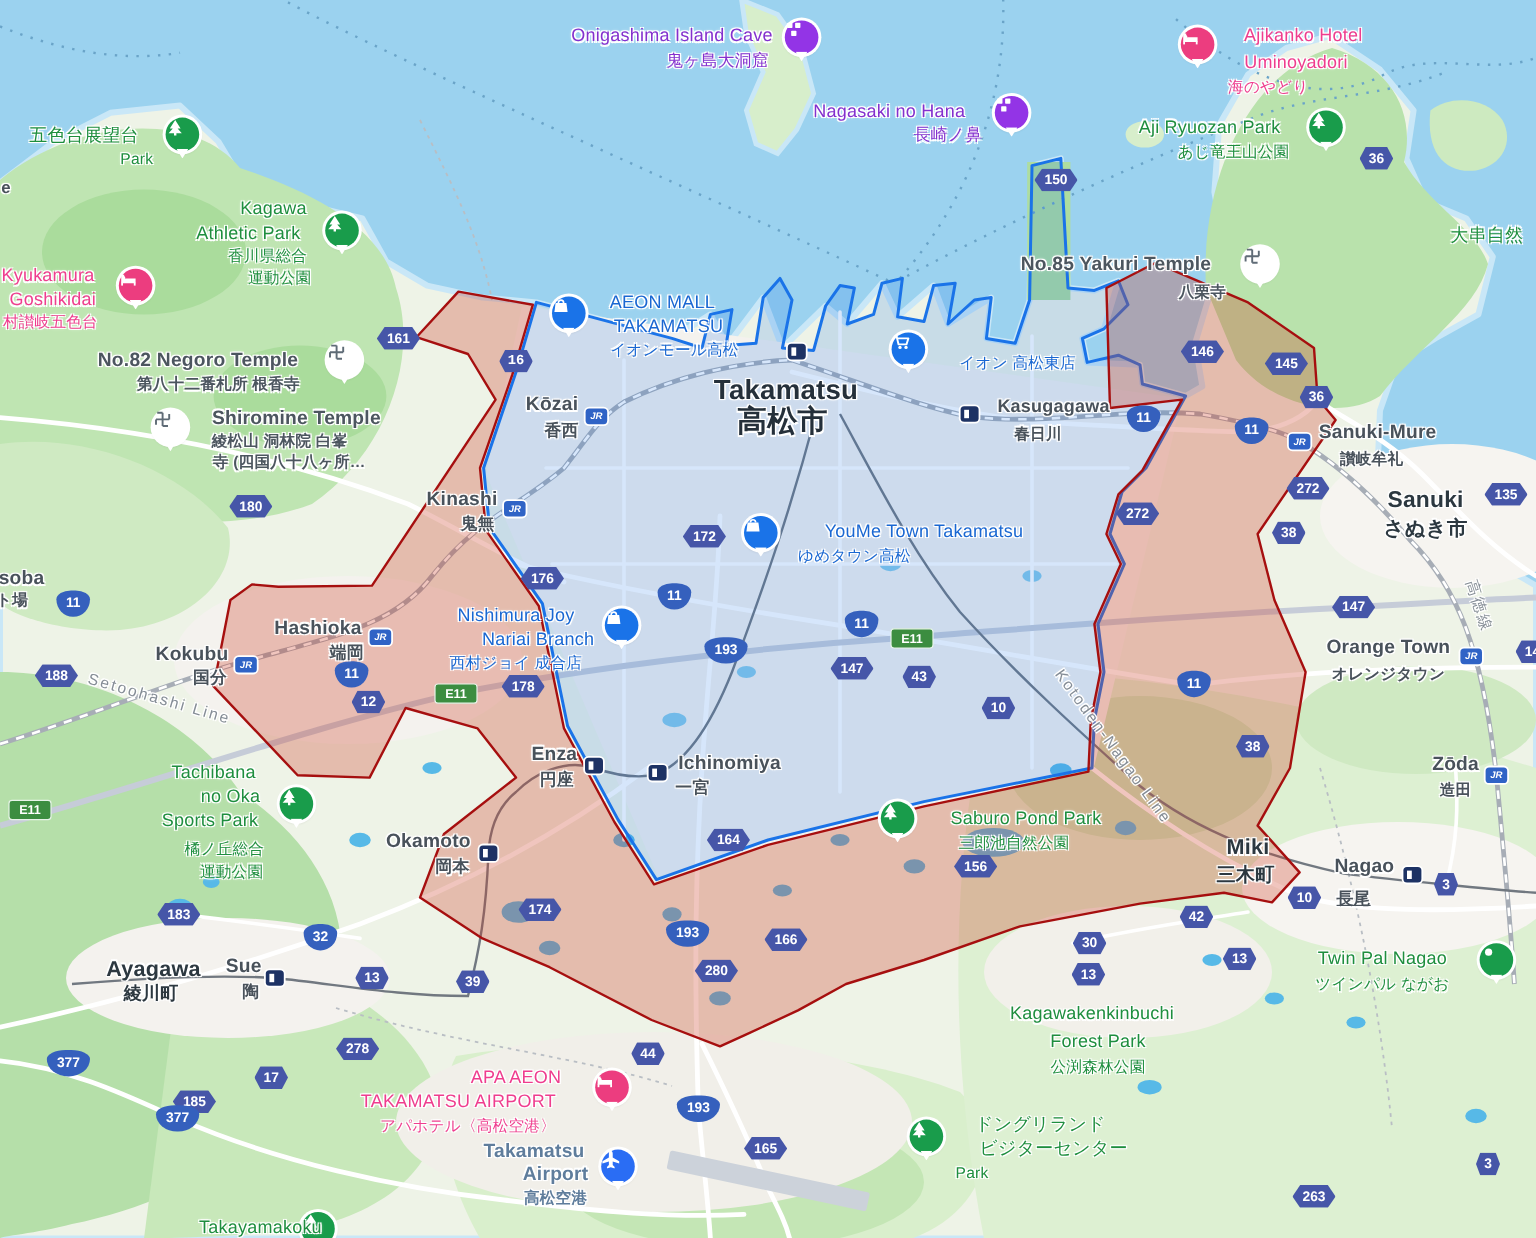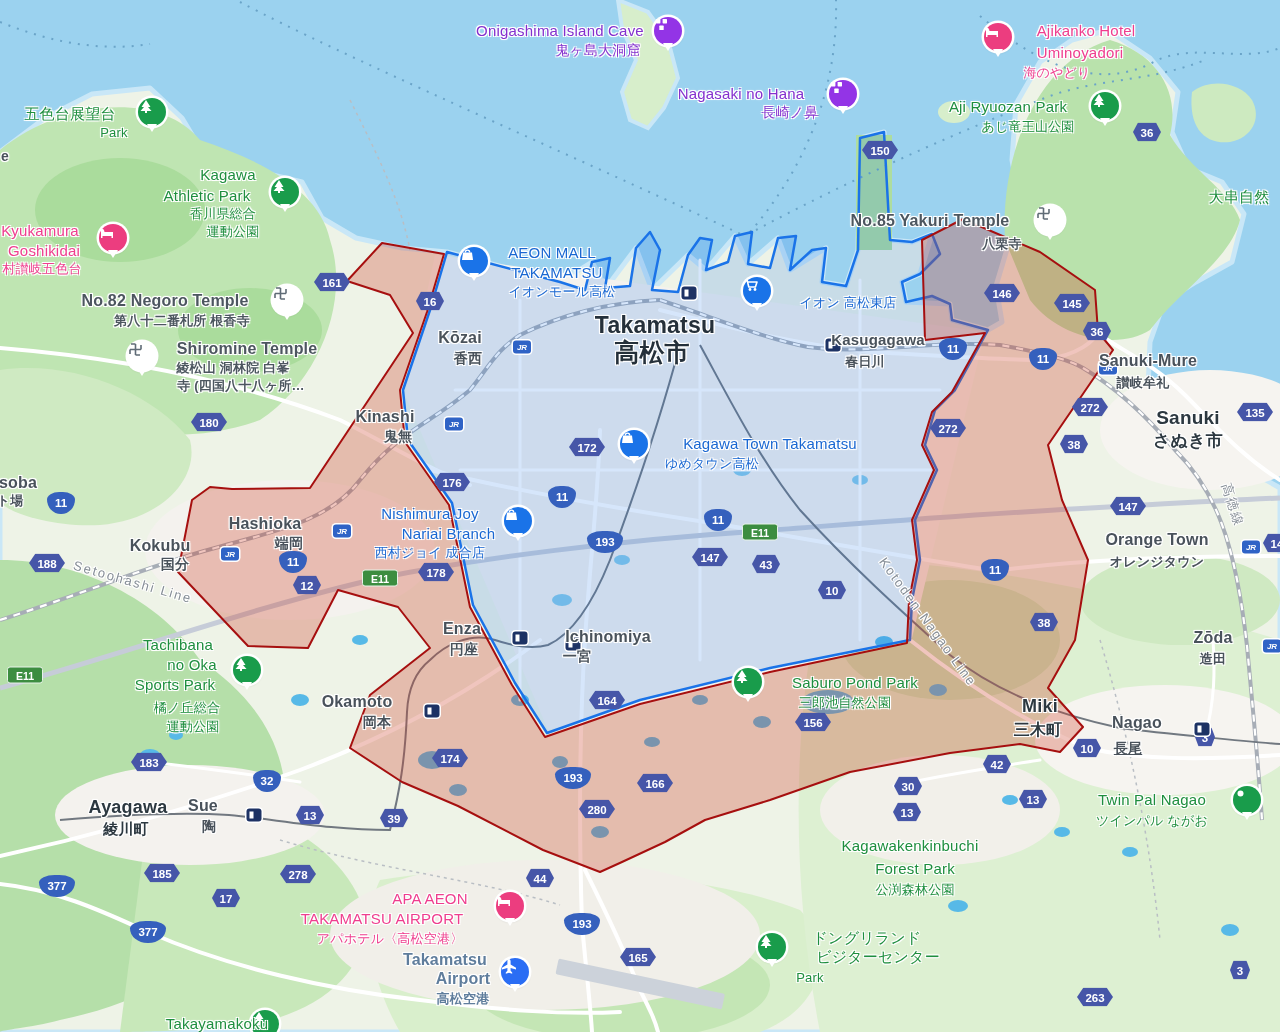--- a/index.html
+++ b/index.html
@@ -17,21 +17,21 @@
   .attraction{color:#8430ce;}
   .hotel{color:#ef3d8e;}
   .shop{color:#1967d2;}
   .transit{color:#5f7d9c;font-weight:600;}
   .rail{color:#858d96;font-weight:500;letter-spacing:2px;}
   .shield{position:absolute;transform:translate(-50%,-50%);display:flex;align-items:center;justify-content:center;
           color:#fff;font-weight:bold;font-size:11.5px;height:19px;box-sizing:border-box;padding:0 3px;}
   .hex{background:#4656a8;clip-path:polygon(18% 0,82% 0,100% 50%,82% 100%,18% 100%,0 50%);}
   .oni{background:#3560bd;height:22px;border-radius:46% 46% 52% 52%/36% 36% 70% 70%;}
   .exp{background:#3c8d40;border-radius:3px;height:17px;font-size:10.5px;border:1px solid #e7f3e8;}
-  .st{position:absolute;transform:translate(-50%,-50%);border-radius:3px;box-shadow:0 0 0 1.5px #fff;margin-left:25px;}
+  .st{position:absolute;transform:translate(-50%,-50%);border-radius:3px;box-shadow:0 0 0 1.5px #fff;}
   .st.jr{width:18px;height:13px;background:#2f63c6;color:#fff;font-size:8px;font-weight:bold;
          display:flex;align-items:center;justify-content:center;font-style:italic;}
   .st.tram{width:15px;height:13px;background:#1d3264;}
   .st.tram::before{content:"";position:absolute;left:3px;top:3px;width:4px;height:7px;background:#fff;}
   .pin{position:absolute;transform:translate(-50%,-100%);width:28px;height:34px;}
   .pin .disc{position:absolute;left:0;top:0;width:28px;height:28px;border-radius:50%;
              background:var(--c);box-shadow:0 0 0 2.5px #fff,0 1px 3px rgba(0,0,0,.4);
              display:flex;align-items:center;justify-content:center;}
   .pin .tail{position:absolute;left:50%;bottom:0;width:10px;height:8px;transform:translateX(-50%);
              background:#fff;clip-path:polygon(0 0,100% 0,50% 100%);}
@@ -164,21 +164,21 @@
       <path d="M0,22 C50,42 100,52 150,44"></path>
     </g>
 
     <g id="zones">
         <path d="M447,252L560,282L585,290L592,262L610,258L605,288L630,286L636,248L650,232L660,250L652,290L678,292L688,255L700,238L712,240L706,270L728,262L735,236L752,232L748,264L770,268L778,238L796,236L790,270L812,250L826,248L822,282L846,286L858,250L860,138L884,132L890,240L912,242L932,234L940,254L920,274L902,282L906,302L932,296L950,304L952,320L988,330L955,390L935,410L925,445L937,470L915,520L920,560L912,600L910,640L770,668L640,700L547,733L515,683L473,605L452,503L408,440L403,390L430,310Z" fill="rgba(30,115,232,0.18)" stroke="#1a73e8" stroke-width="2.5" stroke-linejoin="round"></path>
         <path d="M382,243L444,254L427,312L400,390L405,442L449,505L470,607L512,685L545,737L640,704L770,672L907,643L909,600L917,560L912,520L934,470L922,445L932,412L952,392L985,333L925,340L922,240L963,219L1040,252L1095,290L1098,332L1113,350L1048,445L1062,500L1088,560L1075,640L1048,688L1083,727L1060,752L1020,744L950,753L850,772L770,800L705,820L665,842L622,862L600,872L543,850L458,806L402,782L350,748L370,695L430,648L398,607L338,590L308,648L248,646L178,572L192,500L210,487L232,489L310,488L413,333L390,295L347,281Z" fill="rgba(204,62,40,0.30)" stroke="#a60f0f" stroke-width="2" stroke-linejoin="round"></path>
       </g>
   </svg>
   <div id="overlay">
       <div class="shield hex" style="left: 332px; top: 282px; min-width: 36px;">161</div>
-      <div class="shield hex" style="left: 430px; top: 301px; min-width: 28px;">16</div>
+      <div class="shield hex" style="left: 430px; top: 301px; min-width: 28px; font-family: Liberation Mono, monospace;">16</div>
       <div class="shield hex" style="left: 209px; top: 422px; min-width: 36px;">180</div>
       <div class="shield hex" style="left: 47px; top: 563px; min-width: 36px;">188</div>
       <div class="shield oni" style="left: 61px; top: 503px; min-width: 28px;">11</div>
       <div class="shield exp" style="left: 25px; top: 675px; min-width: 36px;">E11</div>
       <div class="shield oni" style="left: 293px; top: 562px; min-width: 28px;">11</div>
       <div class="shield hex" style="left: 307px; top: 585px; min-width: 28px;">12</div>
       <div class="shield exp" style="left: 380px; top: 578px; min-width: 36px;">E11</div>
       <div class="shield hex" style="left: 452px; top: 482px; min-width: 36px;">176</div>
       <div class="shield hex" style="left: 436px; top: 572px; min-width: 36px;">178</div>
       <div class="shield hex" style="left: 587px; top: 447px; min-width: 36px;">172</div>
@@ -198,21 +198,21 @@
       <div class="shield hex" style="left: 394px; top: 818px; min-width: 28px;">39</div>
       <div class="shield hex" style="left: 540px; top: 878px; min-width: 28px;">44</div>
       <div class="shield oni" style="left: 573px; top: 778px; min-width: 36px;">193</div>
       <div class="shield hex" style="left: 597px; top: 809px; min-width: 36px;">280</div>
       <div class="shield hex" style="left: 655px; top: 783px; min-width: 36px;">166</div>
       <div class="shield oni" style="left: 582px; top: 924px; min-width: 36px;">193</div>
       <div class="shield hex" style="left: 638px; top: 957px; min-width: 36px;">165</div>
       <div class="shield hex" style="left: 149px; top: 762px; min-width: 36px;">183</div>
       <div class="shield oni" style="left: 267px; top: 781px; min-width: 28px;">32</div>
       <div class="shield hex" style="left: 310px; top: 815px; min-width: 28px;">13</div>
-      <div class="shield hex" style="left: 162px; top: 873px; min-width: 36px; text-align: center;">185</div>
+      <div class="shield hex" style="left: 162px; top: 918px; min-width: 36px; text-align: center;">185</div>
       <div class="shield oni" style="left: 57px; top: 886px; min-width: 36px;">377</div>
       <div class="shield hex" style="left: 298px; top: 874px; min-width: 36px;">278</div>
       <div class="shield hex" style="left: 226px; top: 898px; min-width: 28px;">17</div>
       <div class="shield oni" style="left: 148px; top: 932px; min-width: 36px;">377</div>
       <div class="shield hex" style="left: 880px; top: 150px; min-width: 36px;">150</div>
       <div class="shield hex" style="left: 1147px; top: 132px; min-width: 28px;">36</div>
       <div class="shield hex" style="left: 1002px; top: 293px; min-width: 36px;">146</div>
       <div class="shield hex" style="left: 1072px; top: 303px; min-width: 36px;">145</div>
       <div class="shield hex" style="left: 1097px; top: 331px; min-width: 28px;">36</div>
       <div class="shield oni" style="left: 953px; top: 349px; min-width: 28px;">11</div>
@@ -462,21 +462,21 @@
       <div class="lbl shop" style="left: 552px; top: 252px; font-size: 15px;">AEON MALL</div>
       <div class="lbl shop" style="left: 557px; top: 272px; font-size: 15px;">TAKAMATSU</div>
       <div class="lbl shop" style="left: 562px; top: 291px; font-size: 13px;">イオンモール高松</div>
       <div class="lbl city" style="left: 655px; top: 325px; font-size: 23px;">Takamatsu</div>
       <div class="lbl city" style="left: 652px; top: 352px; font-size: 25px;">高松市</div>
       <div class="lbl town" style="left: 460px; top: 338px; font-size: 16px;">Kōzai</div>
       <div class="lbl town" style="left: 468px; top: 358px; font-size: 14px;">香西</div>
       <div class="lbl shop" style="left: 848px; top: 302px; font-size: 13px;">イオン 高松東店</div>
       <div class="lbl town" style="left: 878px; top: 339px; font-size: 15px;">Kasugagawa</div>
       <div class="lbl town" style="left: 865px; top: 361px; font-size: 13px;">春日川</div>
-      <div class="lbl shop" style="left: 770px; top: 443px; font-size: 15px;">Kagawa Town Takamatsu</div>
+      <div class="lbl shop" style="left: 770px; top: 443px; font-size: 15px;">YouMe Town Takamatsu</div>
       <div class="lbl shop" style="left: 712px; top: 463px; font-size: 13px;">ゆめタウン高松</div>
       <div class="lbl shop" style="left: 430px; top: 513px; font-size: 15px;">Nishimura Joy</div>
       <div class="lbl shop" style="left: 428px; top: 533px; font-size: 15px; padding-left: 41px;">Nariai Branch</div>
       <div class="lbl shop" style="left: 430px; top: 552px; font-size: 13px;">西村ジョイ 成合店</div>
       <div class="lbl town" style="left: 385px; top: 417px; font-size: 16px;">Kinashi</div>
       <div class="lbl town" style="left: 398px; top: 436px; font-size: 14px;">鬼無</div>
       <div class="lbl town" style="left: 265px; top: 524px; font-size: 16px;">Hashioka</div>
       <div class="lbl town" style="left: 289px; top: 543px; font-size: 14px;">端岡</div>
       <div class="lbl town" style="left: 160px; top: 546px; font-size: 16px;">Kokubu</div>
       <div class="lbl town" style="left: 175px; top: 564px; font-size: 14px;">国分</div>

